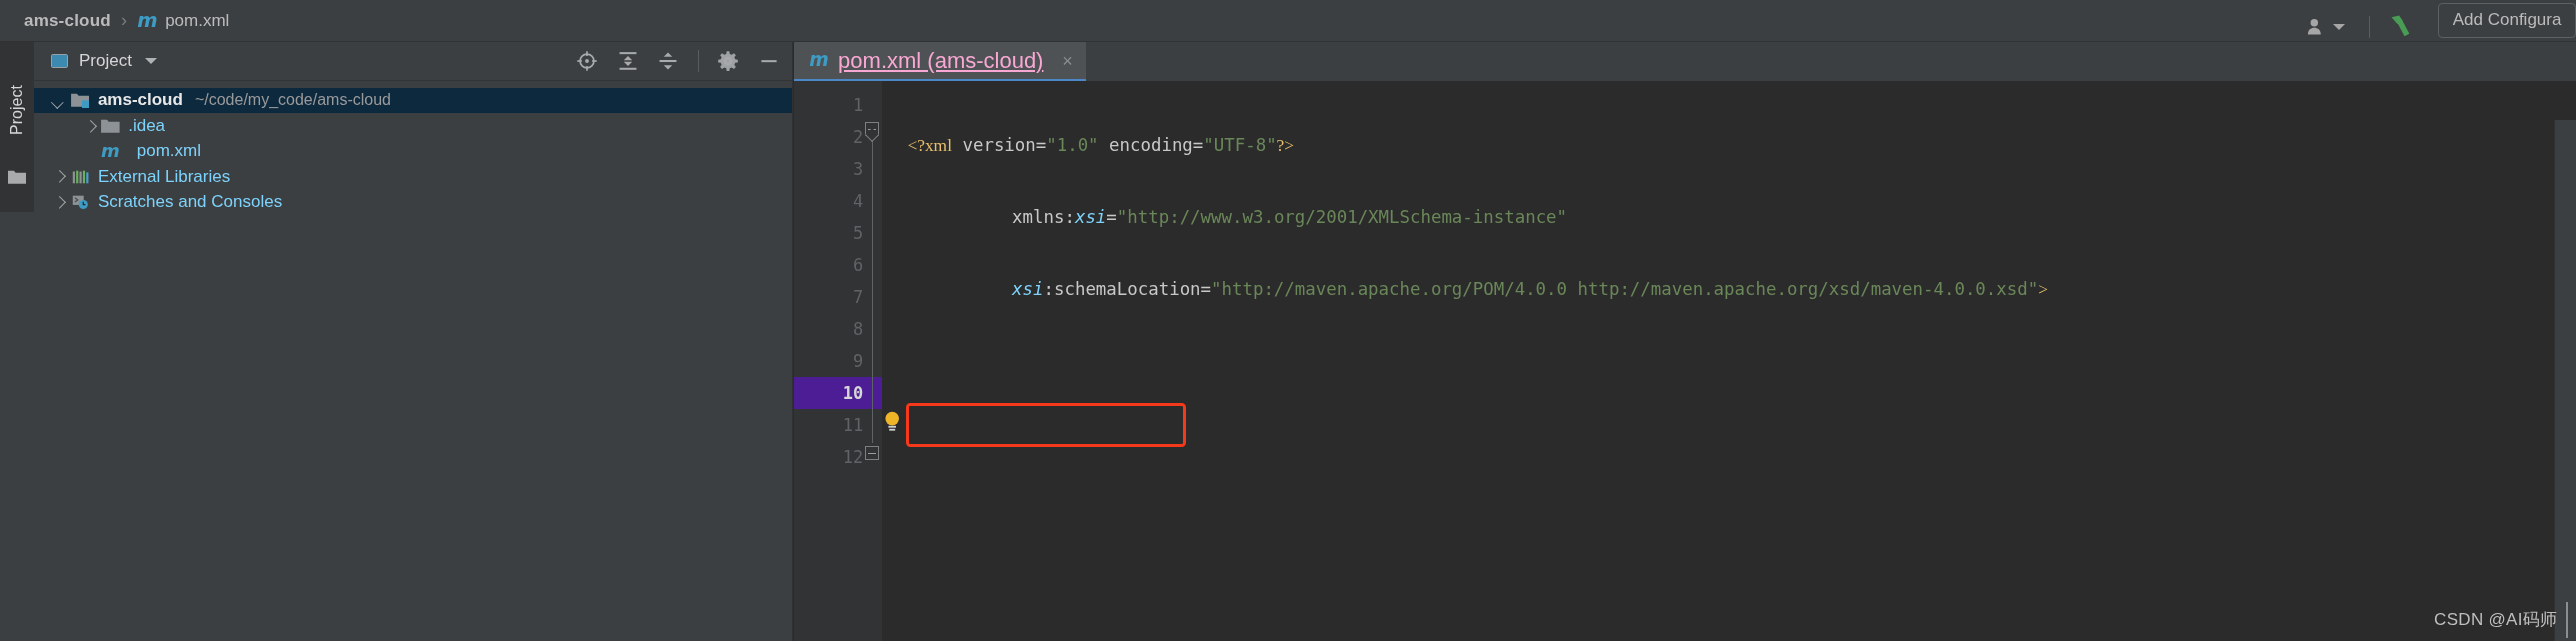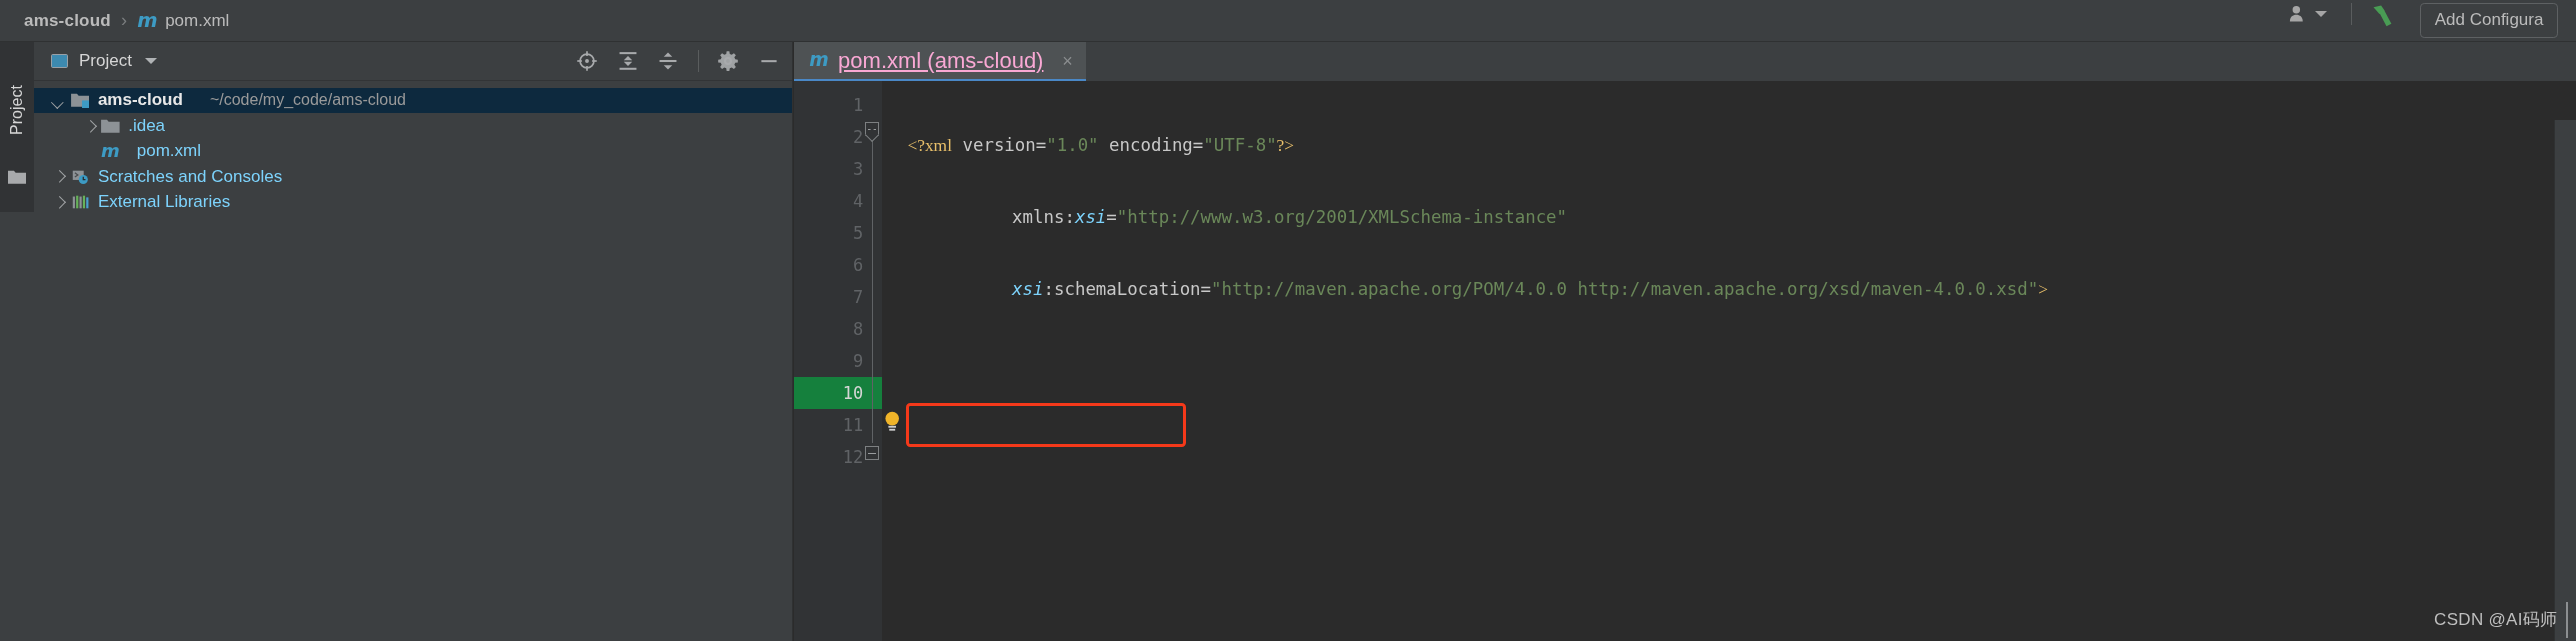--- a/index.html
+++ b/index.html
@@ -25,21 +25,21 @@
   .crumb-sep {
     color: #7a7d7f; font-size: 18px; margin: 0 10.2px; font-weight: 300;
   }
   .maven-m {
     color: #3d9bc4; font-size: 19.5px; font-weight: bold; font-style: italic;
     font-family: "DejaVu Sans", sans-serif; margin-right: 7.6px; line-height: 1;
   }
   .crumb-file { color: #bbbbbb; font-size: 17px; }
 
   .topbar-right {
-    margin-left: auto; display: flex; align-items: flex-start; gap: 4px; padding-right: 18px;
+    margin-left: auto; display: flex; align-items: flex-end; gap: 4px; padding-right: 0;
   }
   .user-icon { display: flex; align-items: center; gap: 6px; padding: 0 8.5px; }
   .vsep { width: 0.8px; height: 22px; background: #5a5d5e; margin: 0 11px; }
   .hammer { margin: 0 12px 0 3.4px; display: flex; align-items: center; }
   .add-config-btn {
     border: 0.8px solid #5e6163; border-radius: 4.2px;
     color: #bbbbbb; font-size: 17px;
     padding: 6px 13.6px 6.8px 13.6px; margin-left: 5.1px;
     white-space: nowrap; background: transparent;
   }
@@ -107,21 +107,21 @@
     transform: rotate(45deg);
   }
   .arrow.right::after {
     content: ""; position: absolute; left: 2.5px; top: 1.7px;
     width: 7.6px; height: 7.6px;
     border-right: 1.7px solid #a0a3a5; border-bottom: 1.7px solid #a0a3a5;
     transform: rotate(-45deg);
   }
   .node-name { color: #7dd3fc; }
   .node-name.bold { font-weight: bold; color: #e8e8e8; }
-  .node-path { color: #9a9a9a; margin-left: 27px; font-size: 16px; }
+  .node-path { color: #9a9a9a; margin-left: 12px; font-size: 16px; }
   .ico { margin-right: 8.5px; display: flex; align-items: center; flex: 0 0 auto; }
 
   
   .editor-area {
     position: absolute; left: 794px; top: 42px; width: 1782px; height: 599px;
     background: #2b2b2b;
   }
   .tabbar { height: 39px; background: #3c3f41; display: flex; align-items: flex-end; }
   .tab {
     height: 39px; display: flex; align-items: center;
@@ -138,21 +138,21 @@
   .code-wrap { position: relative; height: 560px; background: #2b2b2b; display: flex; }
   .gutter {
     width: 88px; background: #313335; position: relative; flex: 0 0 88px;
     padding-top: 7.6px;
   }
   .gutter-line {
     height: 32px; display: flex; align-items: center; justify-content: flex-end;
     padding-right: 18.7px; color: #606366; font-size: 17px;
     font-family: "DejaVu Sans Mono", monospace; position: relative;
   }
-  .gutter-line.current { color: #d6d6d6; font-weight: normal; background: #15803d; }
+  .gutter-line.current { color: #d6d6d6; font-weight: bold; background: #4c1d95; }
   .fold-col {
     position: absolute; right: 0; top: 0; width: 18.7px; height: 100%;
   }
   .fold-line {
     position: absolute; left: 8.5px; width: 0.8px; background: #606366;
   }
   .fold-box {
     position: absolute; width: 14.4px; height: 14.4px;
     border: 0.8px solid #7d8082; background: #313335;
     display: flex; align-items: center; justify-content: center;
@@ -323,41 +323,41 @@
         <span class="ico">
           <span class="maven-m" style="font-size:18px;margin-right:0">m</span>
         </span>
         <span class="node-name" style="margin-left:8.5px">pom.xml</span>
       </div>
 
       <div class="tree-row" style="padding-left:18.7px">
         <span class="arrow right"></span>
         <span class="ico">
           <svg width="18.7" height="16" viewBox="0 0 22 19" aria-hidden="true">
-            <path d="M2 2 h13 v11 H2 Z" fill="#8d9296"></path>
-            <path d="M4.5 4.5 L8 7 L4.5 9.5" fill="none" stroke="#4a4d4f" stroke-width="1.5"></path>
-            <circle cx="14.5" cy="12.5" r="5.4" fill="#3d9bc4"></circle>
-            <path d="M14.5 9.2 v3.5 h2.6" fill="none" stroke="#2b2b2b" stroke-width="1.5"></path>
-          </svg>
-        </span>
-        <span class="node-name">Scratches and Consoles</span>
-      </div>
-
-      <div class="tree-row" style="padding-left:18.7px">
-        <span class="arrow right"></span>
-        <span class="ico">
-          <svg width="18.7" height="16" viewBox="0 0 22 19" aria-hidden="true">
             <rect x="2" y="3" width="2.6" height="14" fill="#8d9296"></rect>
             <rect x="6" y="2" width="2.6" height="15" fill="#67b25a"></rect>
             <rect x="10" y="3" width="2.6" height="14" fill="#8d9296"></rect>
             <rect x="14" y="2" width="2.6" height="15" fill="#67b25a"></rect>
             <rect x="18" y="4" width="2.6" height="13" fill="#4a9fd0"></rect>
           </svg>
         </span>
         <span class="node-name">External Libraries</span>
+      </div>
+
+      <div class="tree-row" style="padding-left:18.7px">
+        <span class="arrow right"></span>
+        <span class="ico">
+          <svg width="18.7" height="16" viewBox="0 0 22 19" aria-hidden="true">
+            <path d="M2 2 h13 v11 H2 Z" fill="#8d9296"></path>
+            <path d="M4.5 4.5 L8 7 L4.5 9.5" fill="none" stroke="#4a4d4f" stroke-width="1.5"></path>
+            <circle cx="14.5" cy="12.5" r="5.4" fill="#3d9bc4"></circle>
+            <path d="M14.5 9.2 v3.5 h2.6" fill="none" stroke="#2b2b2b" stroke-width="1.5"></path>
+          </svg>
+        </span>
+        <span class="node-name">Scratches and Consoles</span>
       </div>
     </div>
   </div>
 
   <div class="editor-area">
 
     <div class="tabbar">
       <div class="tab">
         <span class="maven-m">m</span>
         <span class="tab-label">pom.xml (ams-cloud)</span>

